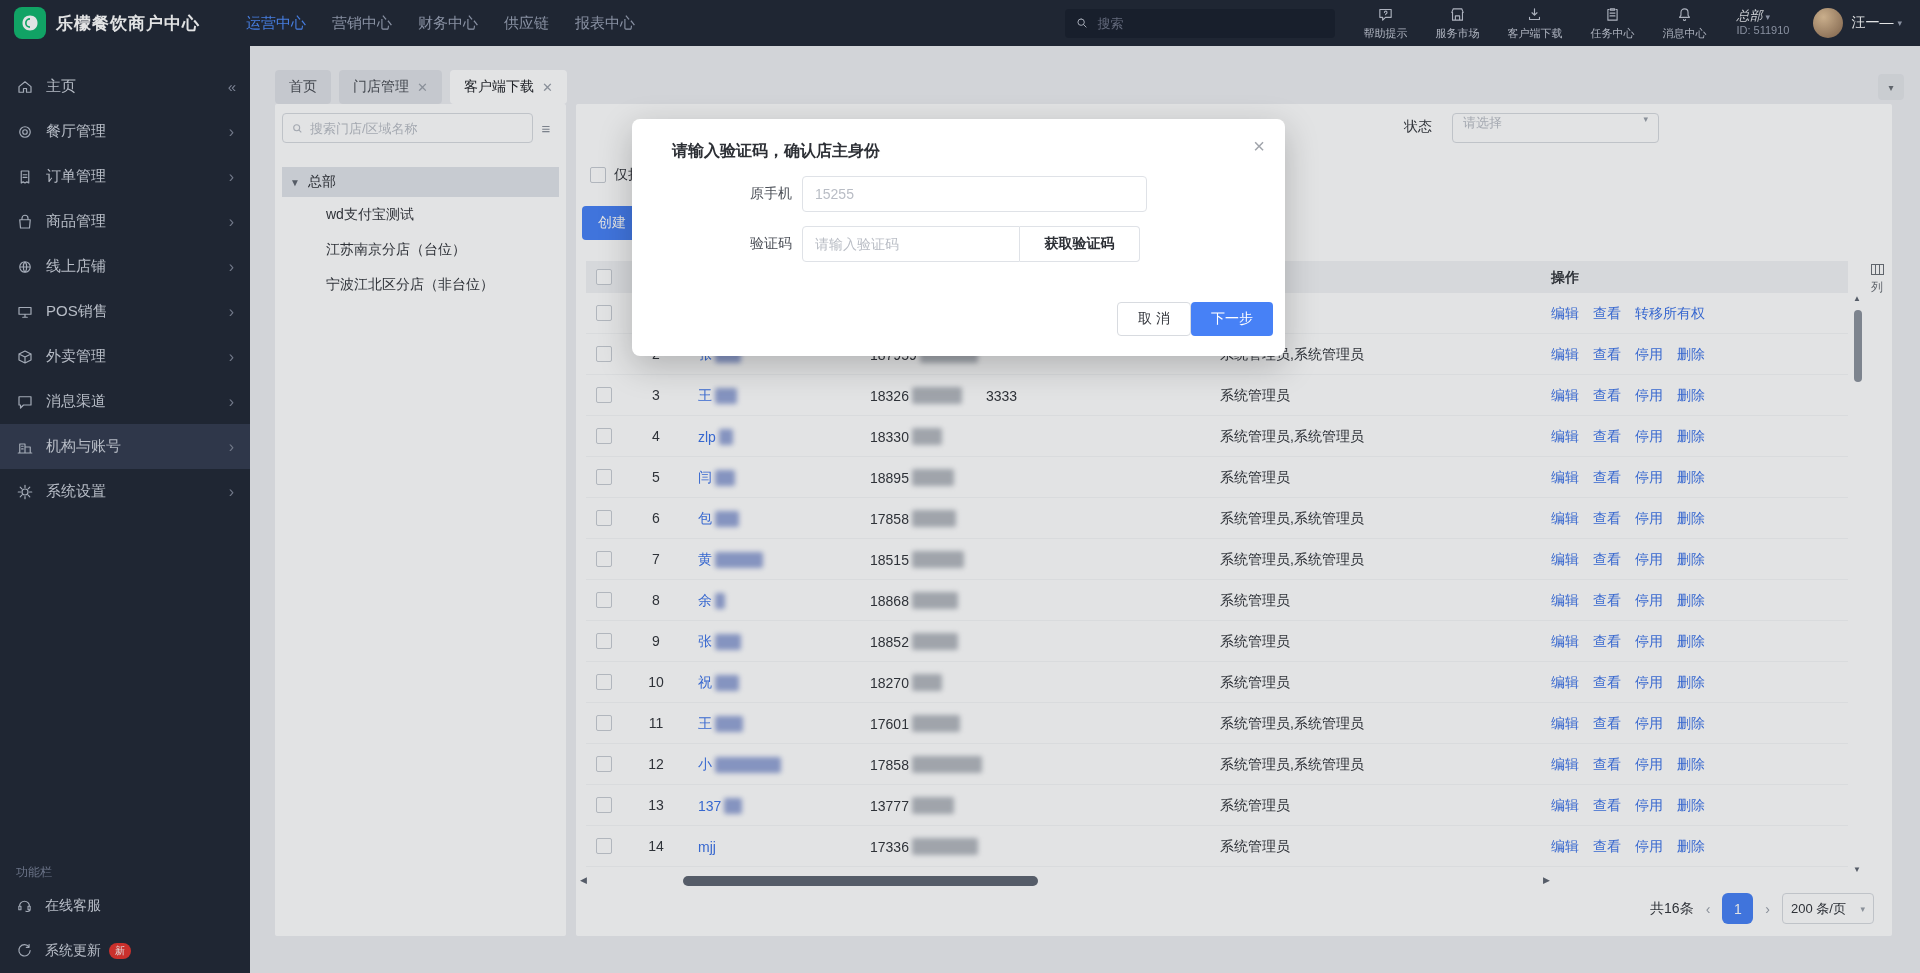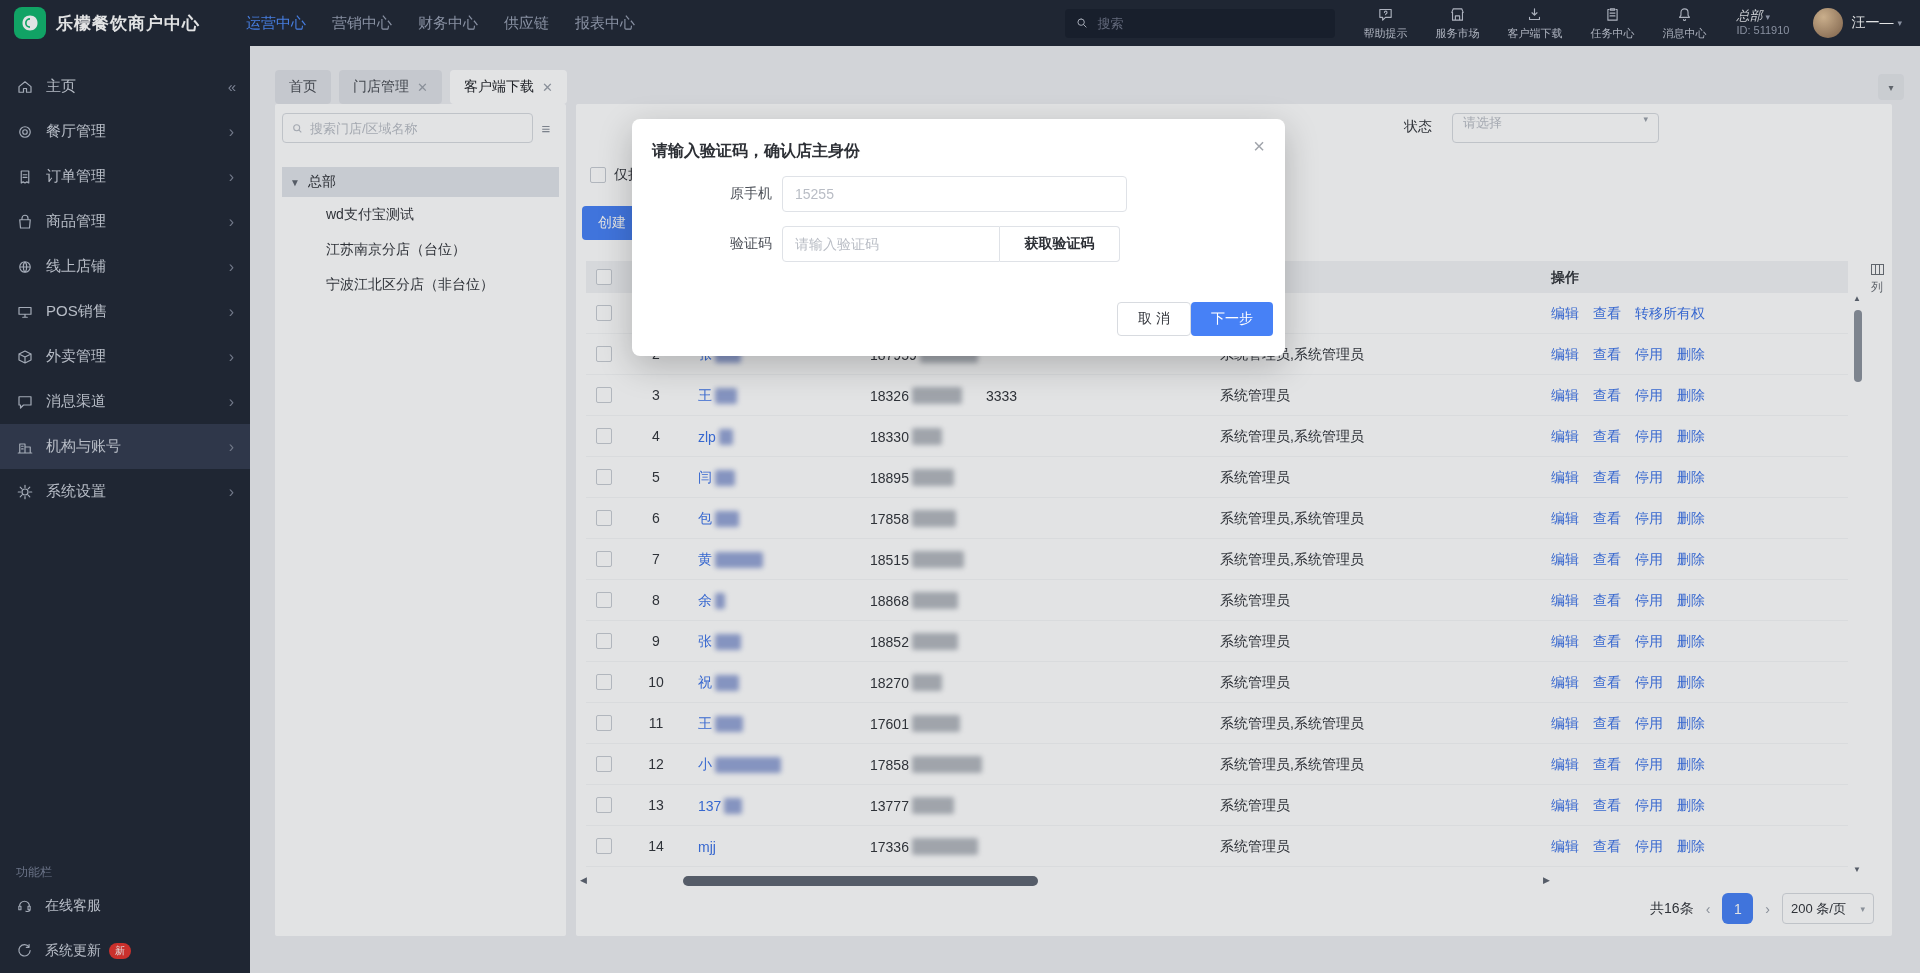--- a/index.html
+++ b/index.html
@@ -135,21 +135,21 @@
   .pg-page { width:31px; height:31px; background:#4781f6; color:#fff; border-radius:6px;
     display:flex; align-items:center; justify-content:center; font-size:14px; cursor:pointer; }
   .pg-size { width:92px; height:31px; border:1px solid #d8dbe0; border-radius:4px; background:#fff;
     display:flex; align-items:center; padding:0 8px; cursor:pointer; }
   .pg-size .val { flex:1; font-size:13px; color:#33363c; white-space:nowrap; }
   .pg-size .carat { font-size:9px; color:#9aa0aa; }
 
   
   .overlay { position:fixed; inset:0; background:rgba(18,22,31,0.12); z-index:50; }
   .modal { position:fixed; left:632px; top:119px; width:653px; height:237px; background:#fff;
-    border-radius:8px; box-shadow:0 10px 34px rgba(0,0,0,0.22); z-index:60; padding:22px 20px; }
+    border-radius:8px; box-shadow:0 10px 34px rgba(0,0,0,0.22); z-index:60; padding:22px 40px; }
   .modal-title { font-size:16px; font-weight:bold; color:#2c2f35; }
   .modal-close { position:absolute; right:20px; top:16px; font-size:20px; color:#a0a4ab; cursor:pointer; }
   .m-row { display:flex; align-items:center; margin-top:14px; }
   .m-row:first-of-type { margin-top:28px; }
   .m-label { width:120px; text-align:right; margin-right:10px; font-size:14px; color:#4b4f57; }
   .m-input { height:36px; border:1px solid #dfe2e7; border-radius:4px; padding:0 12px;
     font-size:14px; outline:none; color:#b9bdc5; }
   .m-input::placeholder { color:#b9bdc5; }
   .phone-input { width:345px; }
   .code-input { width:218px; border-radius:4px 0 0 4px; }

